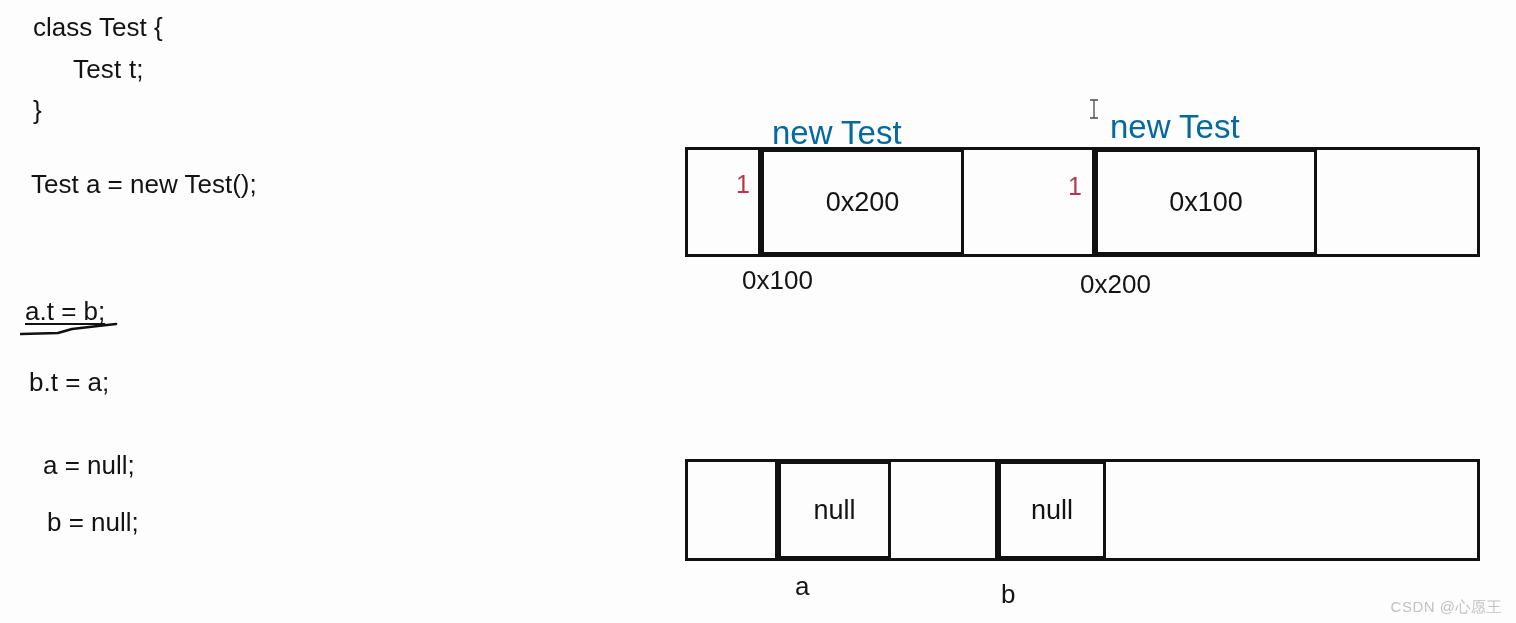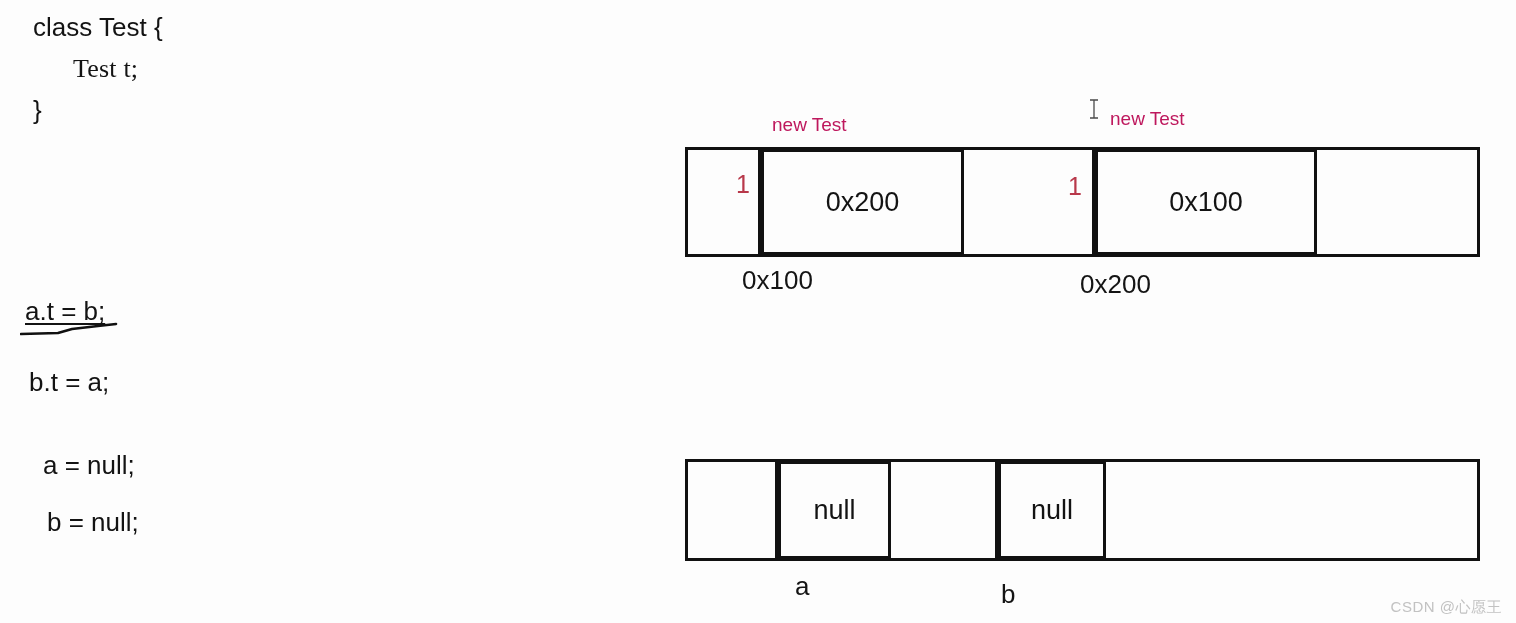--- a/index.html
+++ b/index.html
@@ -85,23 +85,23 @@
   }
   .refcount {
     position: absolute;
     font-size: 25px;
     font-family: "Liberation Sans", sans-serif;
     color: #b8384a;
     white-space: nowrap;
   }
   .caption {
     position: absolute;
-    font-size: 19px;
-    font-family: "Liberation Sans", sans-serif;
-    color: #be185d;
+    font-size: 33px;
+    font-family: "Liberation Sans", sans-serif;
+    color: #0369a1;
     white-space: nowrap;
   }
   .addr-label {
     position: absolute;
     font-size: 26px;
     font-family: "Liberation Sans", sans-serif;
     color: #141414;
     white-space: nowrap;
   }
   .var-label {
@@ -130,22 +130,23 @@
     font-family: "Liberation Sans", sans-serif;
     letter-spacing: 0.5px;
     white-space: nowrap;
   }
 </style>
 </head>
 <body>
 
 <div class="code-block">
   <div class="code-line" style="left:33px; top:12px;">class Test {</div>
-  <div class="code-line indent" style="left:73px; top:54px;font-family:Liberation Serif, serif;">Test t;</div>
+  <div class="code-line indent" style="left:73px; top:54px;">Test t;</div>
   <div class="code-line" style="left:33px; top:95px;">}</div>
+  <div class="code-line" style="left:31px; top:169px;">Test a = new Test();</div>
   <div class="code-line underlined" style="left:25px; top:296px;">a.t = b;</div>
   <div class="code-line" style="left:29px; top:367px;">b.t = a;</div>
   <div class="code-line" style="left:27px; top:450px;margin-left:16px;">a = null;</div>
   <div class="code-line" style="left:27px; top:507px;margin-left:20px;">b = null;</div>
 
   <div class="hand-stroke">
     <svg width="110" height="16" viewBox="0 0 110 16" xmlns="http://www.w3.org/2000/svg">
       <polyline points="1,12 38,11 52,7 78,4 96,2" fill="none" stroke="#101010" stroke-width="2.6" stroke-linecap="round" stroke-linejoin="round"></polyline>
     </svg>
   </div>

